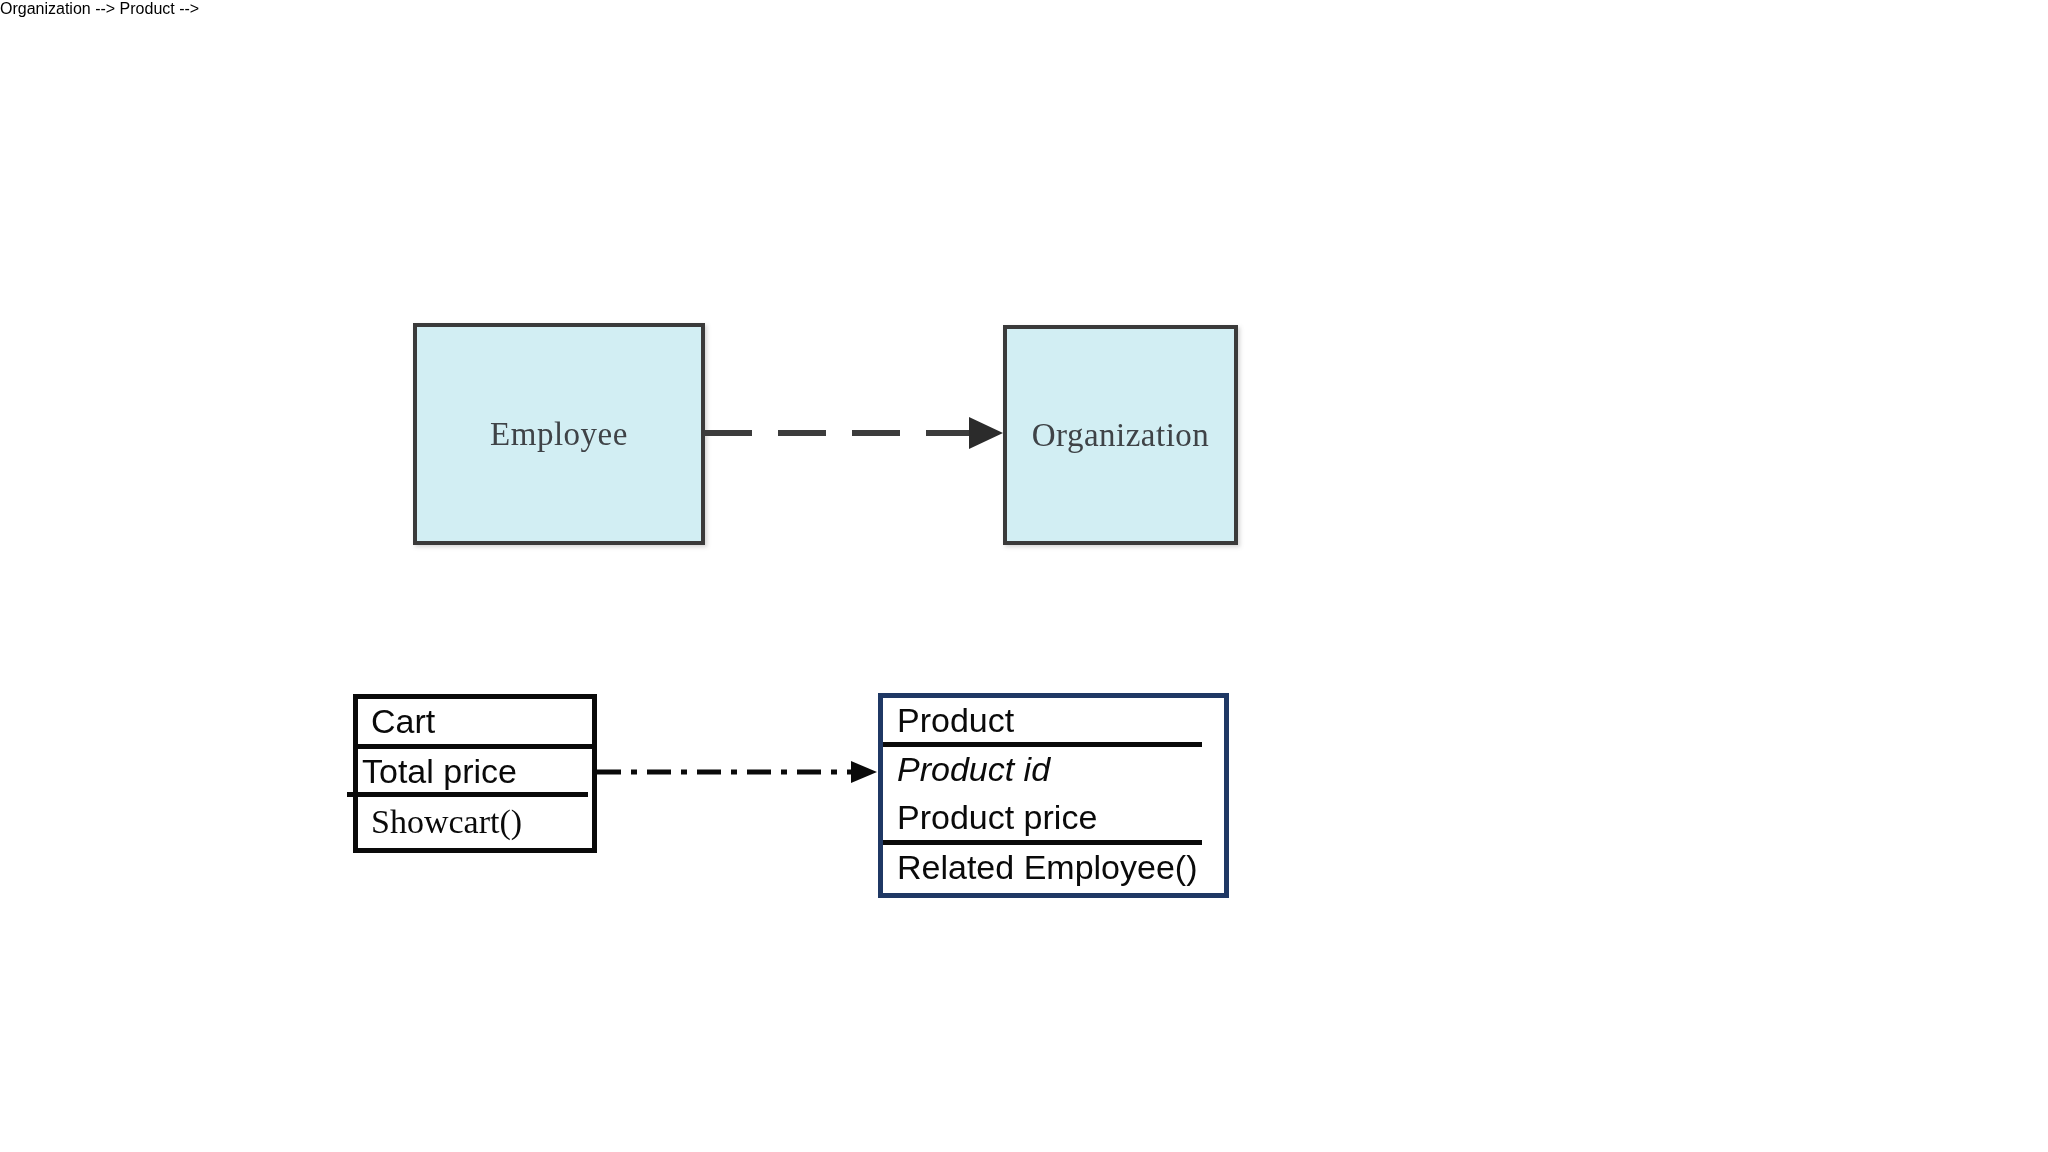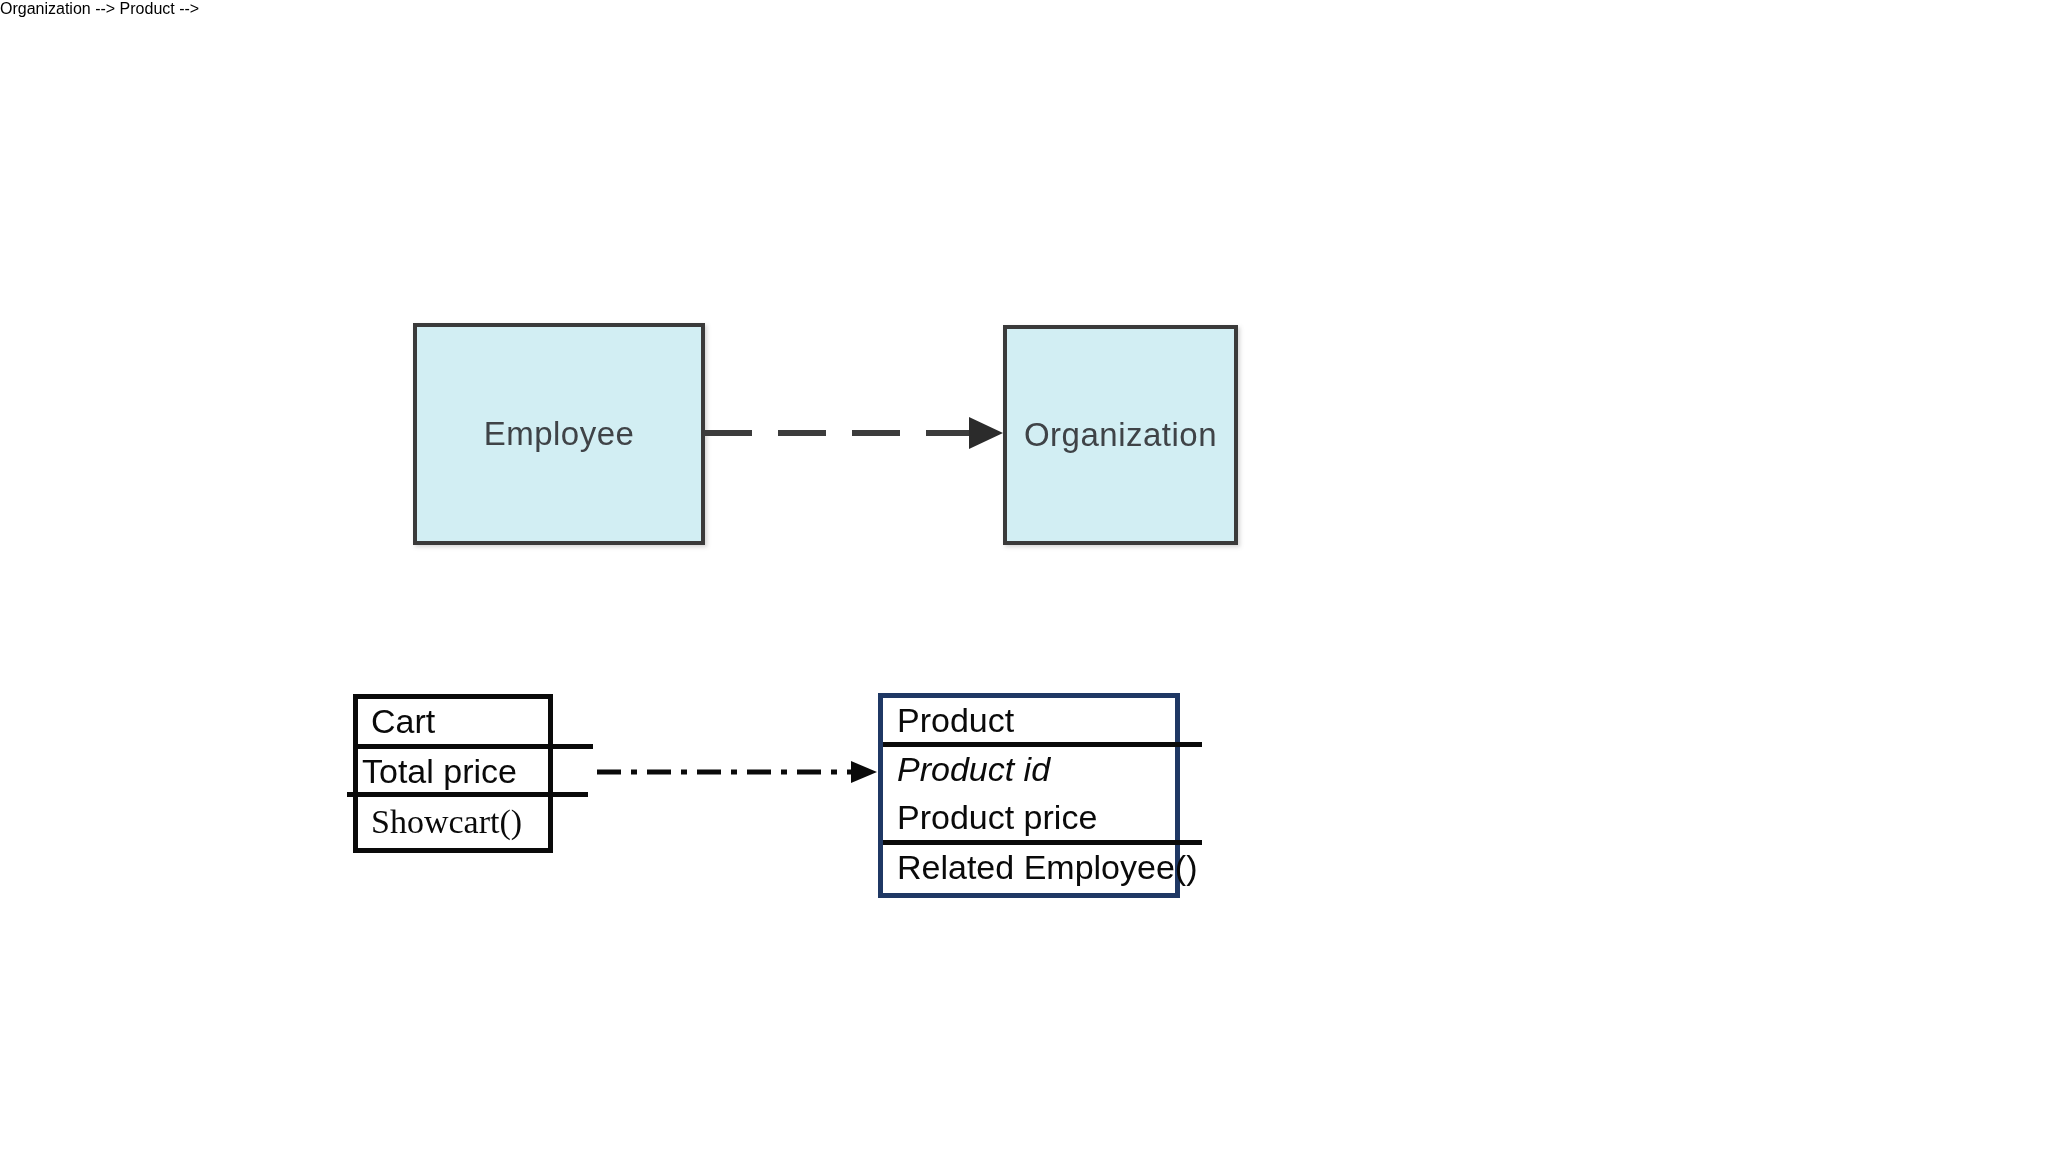--- a/index.html
+++ b/index.html
@@ -46,42 +46,43 @@
     justify-content: center;
     box-shadow: 2px 2px 4px rgba(90,90,90,0.25);
   }
   .node-employee { left: 413px; top: 323px; width: 292px; height: 222px; }
   .node-organization { left: 1003px; top: 325px; width: 235px; height: 220px; }
   .node-label {
     font-size: 33px;
     color: var(--node-text);
     letter-spacing: 0.5px;
     white-space: nowrap;
+    font-family: Liberation Serif, serif;
   }
 
   
   .arrow-svg { position: absolute; overflow: visible; }
   .arrow-top { left: 704px; top: 408px; }
   .arrow-bottom { left: 597px; top: 750px; }
   .dashed-line { stroke: var(--arrow-gray); stroke-width: 6; stroke-dasharray: 48 26; fill: none; }
   .dashdot-line { stroke: var(--class-ink); stroke-width: 5; stroke-dasharray: 24 10 6 10; fill: none; }
   .head-gray { fill: #2B2B2B; }
   .head-black { fill: var(--class-ink); }
 
   
   .class-box {
     position: absolute;
     background: #FFFFFF;
   }
   .class-box-cart {
-    left: 353px; top: 694px; width: 200px; height: 159px;
+    left: 353px; top: 694px; width: 244px; height: 159px;
     border: 5px solid var(--class-ink);
   }
   .class-box-product {
-    left: 878px; top: 693px; width: 302px; height: 205px;
+    left: 878px; top: 693px; width: 351px; height: 205px;
     border: 5px solid var(--product-border);
   }
   .class-text {
     position: absolute;
     font-size: 34px;
     line-height: 35px;
     color: var(--class-ink);
     white-space: nowrap;
   }
   .divider {

